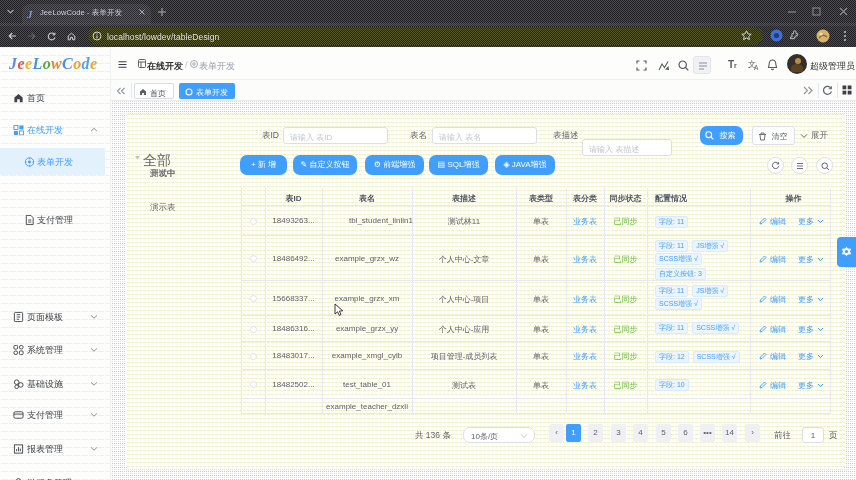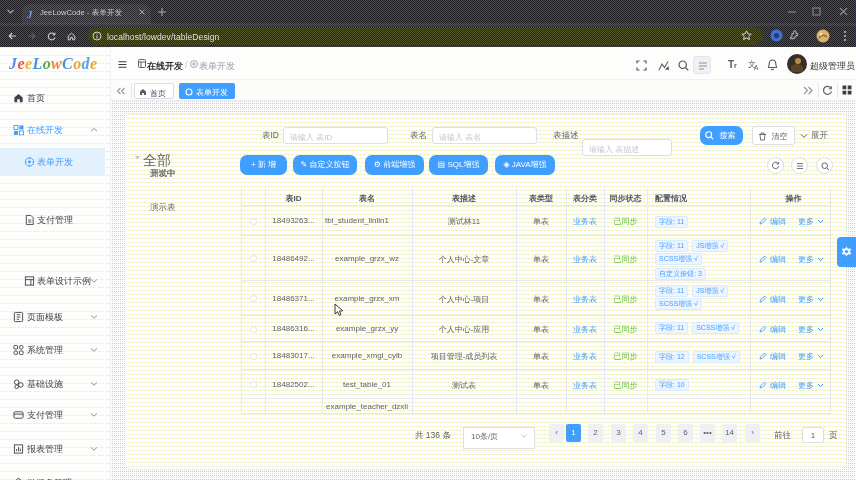--- a/index.html
+++ b/index.html
@@ -160,30 +160,20 @@
           </svg>
         <span class="mtxt">表单开发</span>
       </div>
       <div class="menuitem sub" style="top:161px">
         <svg class="mico" viewBox="0 0 12 12">
             <path d="M2.5 1 H7.5 L10 3.5 V11 H2.5 Z" fill="none" stroke="#3f4349"></path>
             <path d="M4.5 6 H8 M4.5 8.2 H8" stroke="#3f4349"></path>
           </svg>
         <span class="mtxt">支付管理</span>
       </div>
-      <div class="menuitem sub" style="top:222px">
-        <svg class="mico" viewBox="0 0 12 12">
-            <rect x="1.5" y="1.5" width="9" height="9" fill="none" stroke="#3f4349"></rect>
-            <path d="M1.5 4.5 H10.5 M7.5 4.5 V10.5" stroke="#3f4349"></path>
-          </svg>
-        <span class="mtxt">表单设计示例</span>
-        <svg class="arr" width="8" height="6" viewBox="0 0 8 6">
-            <path d="M1 1.4 L4 4.2 L7 1.4" stroke="#909399" fill="none"></path>
-          </svg>
-      </div>
       <div class="menuitem" style="top:258px">
         <svg class="mico" viewBox="0 0 12 12">
             <rect x="1.5" y="1" width="9" height="10" rx="1" fill="none" stroke="#3f4349"></rect>
             <path d="M4 3.5 H8 M4 6 H8 M4 8.5 H6.5" stroke="#3f4349"></path>
           </svg>
         <span class="mtxt">页面模板</span>
         <svg class="arr" width="8" height="6" viewBox="0 0 8 6">
             <path d="M1 1.4 L4 4.2 L7 1.4" stroke="#909399" fill="none"></path>
           </svg>
       </div>
@@ -397,21 +387,21 @@
             <div class="hc" style="left:81px;width:90px">表名</div>
             <div class="hc" style="left:171px;width:104px">表描述</div>
             <div class="hc" style="left:275px;width:50px">表类型</div>
             <div class="hc" style="left:325px;width:38px">表分类</div>
             <div class="hc" style="left:363px;width:43px">同步状态</div>
             <div class="hc" style="left:406px;width:50px;text-align:left;padding-left:8px">配置情况</div>
             <div class="hc" style="left:512px;width:81px">操作</div>
           </div>
           <div class="abs" style="left:9px;top:29.5px;width:7px;height:7px;border:1px solid #e0e3e9;border-radius:50%;background:#fff"></div>
           <div class="tc" style="left:24px;width:57px;top:28px">18493263...</div>
-          <div class="tc" style="left:71px;width:90px;top:28px">tbl_student_linlin1</div>
+          <div class="tc" style="left:95px;width:90px;top:28px">tbl_student_linlin1</div>
           <div class="tc" style="left:171px;width:104px;top:28px">测试林11</div>
           <div class="tc" style="left:275px;width:50px;top:28px">单表</div>
           <div class="tc blue" style="left:325px;width:38px;top:28px">业务表</div>
           <div class="tc green" style="left:363px;width:43px;top:28px">已同步</div>
           <div class="tagrow" style="left:414px;top:27.5px;white-space:nowrap">
               <span class="tag">字段: 11</span>
             </div>
           <svg class="abs" style="left:518px;top:29px" width="8" height="8" viewBox="0 0 8 8">
               <path d="M5.5 1 L7 2.5 L3 6.5 L1 7 L1.5 5 Z" fill="none" stroke="#409eff" stroke-width="0.9"></path>
             </svg>
@@ -439,21 +429,21 @@
             </div>
           <svg class="abs" style="left:518px;top:66.5px" width="8" height="8" viewBox="0 0 8 8">
               <path d="M5.5 1 L7 2.5 L3 6.5 L1 7 L1.5 5 Z" fill="none" stroke="#409eff" stroke-width="0.9"></path>
             </svg>
           <div class="op" style="left:529px;top:65.5px">编辑</div>
           <div class="op" style="left:557px;top:65.5px">更多</div>
           <svg class="abs" style="left:576px;top:68.5px" width="7" height="5" viewBox="0 0 7 5">
               <path d="M1 1 L3.5 3.6 L6 1" fill="none" stroke="#409eff" stroke-width="1"></path>
             </svg>
           <div class="abs" style="left:9px;top:107px;width:7px;height:7px;border:1px solid #e0e3e9;border-radius:50%;background:#fff"></div>
-          <div class="tc" style="left:24px;width:57px;top:105.5px">18486371...</div>
+          <div class="tc" style="left:24px;width:57px;top:105.5px">15668337...</div>
           <div class="tc" style="left:81px;width:90px;top:105.5px">example_grzx_xm</div>
           <div class="tc" style="left:171px;width:104px;top:105.5px">个人中心-项目</div>
           <div class="tc" style="left:275px;width:50px;top:105.5px">单表</div>
           <div class="tc blue" style="left:325px;width:38px;top:105.5px">业务表</div>
           <div class="tc green" style="left:363px;width:43px;top:105.5px">已同步</div>
           <div class="tagrow" style="left:414px;top:96.5px;white-space:nowrap">
               <span class="tag">字段: 11</span>
               <span class="tag">JS增强 √</span>
             </div>
           <div class="tagrow" style="left:414px;top:110px;white-space:nowrap">
@@ -526,21 +516,21 @@
           <div class="tc" style="left:81px;width:90px;top:214px">example_teacher_dzxli</div>
           <div class="trow" style="top:18px;height:30px"></div>
           <div class="trow" style="top:48px;height:45px"></div>
           <div class="trow" style="top:93px;height:35px"></div>
           <div class="trow" style="top:128px;height:26px"></div>
           <div class="trow" style="top:154px;height:28px"></div>
           <div class="trow" style="top:182px;height:29px"></div>
         </div>
 
         <div class="abs" style="left:289px;top:316px;font-size:8.5px;color:#606266">共 136 条</div>
-        <div class="abs" style="left:337px;top:313px;width:72px;height:22px;border:1px solid #dcdfe6;border-radius:0;background:#fff">
+        <div class="abs" style="left:337px;top:313px;width:72px;height:16px;border:1px solid #dcdfe6;border-radius:7px;background:#fff">
           <div style="position:absolute;left:7px;top:3px;font-size:8px;color:#606266">10条/页</div>
           <svg style="position:absolute;right:6px;top:5px" width="8" height="6" viewBox="0 0 8 6">
               <path d="M1 1.4 L4 4.4 L7 1.4" fill="none" stroke="#c0c4cc" stroke-width="1"></path>
             </svg>
         </div>
         <div class="pgb" style="left:423px">‹</div>
         <div class="pgb on" style="left:440px">1</div>
         <div class="pgb" style="left:462px">2</div>
         <div class="pgb" style="left:485px">3</div>
         <div class="pgb" style="left:507px">4</div>

